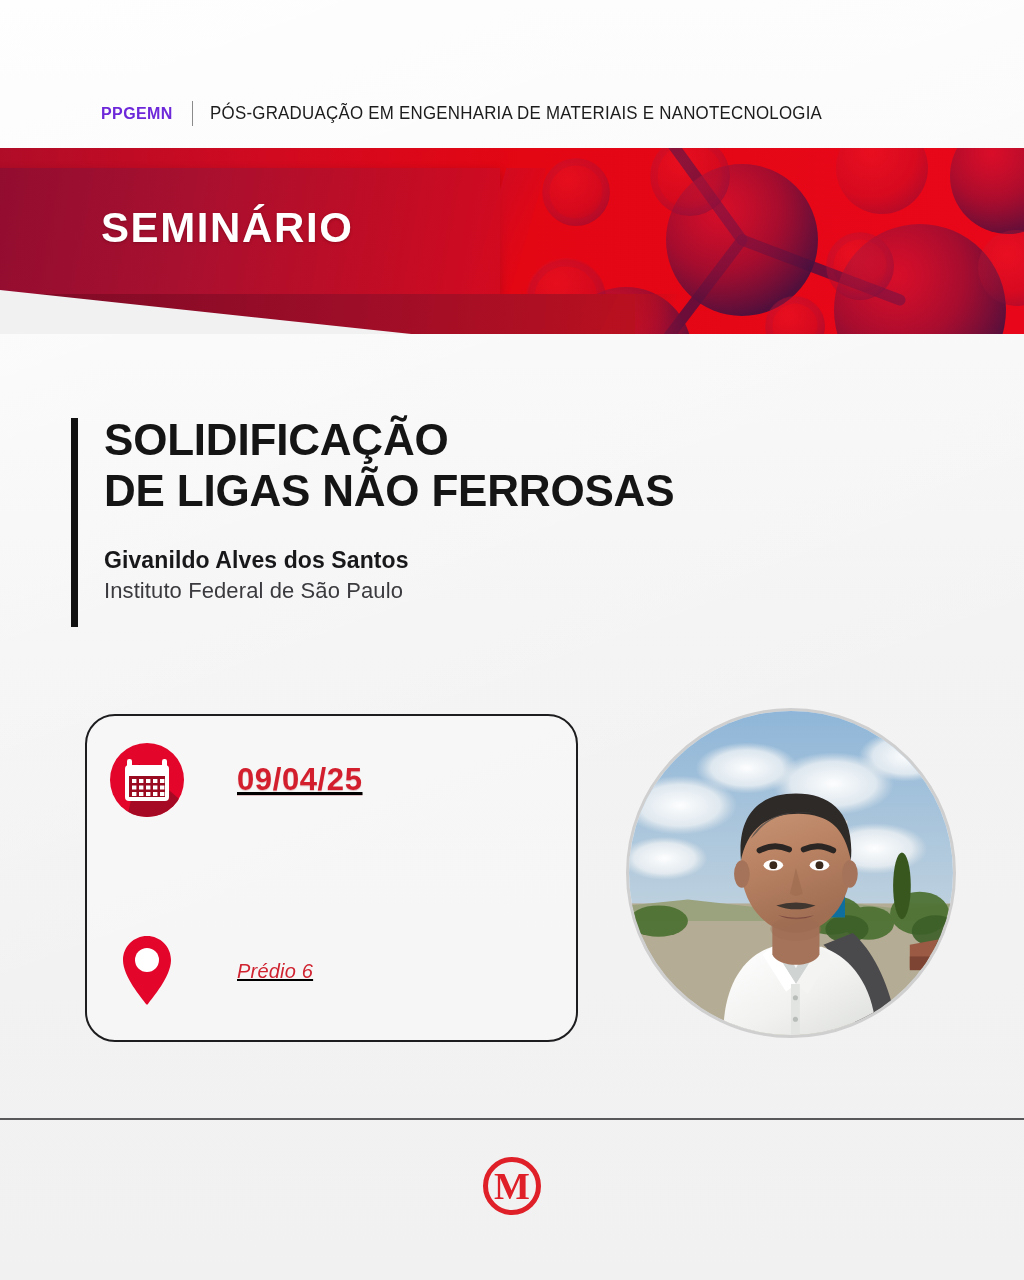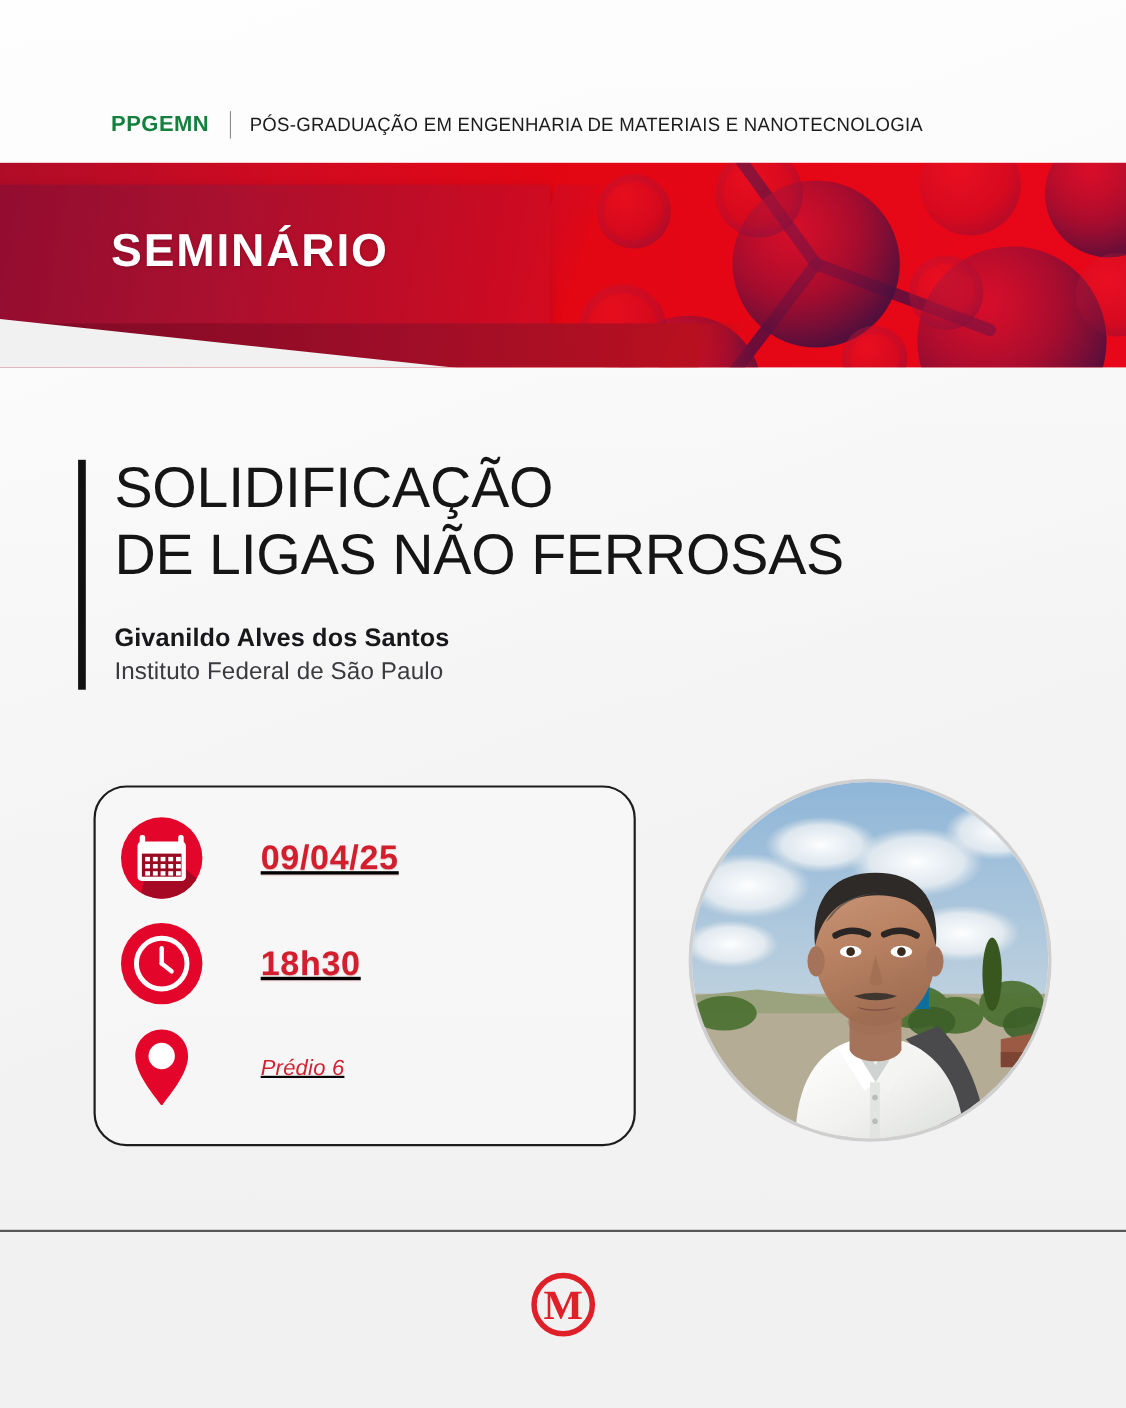--- a/index.html
+++ b/index.html
@@ -44,24 +44,24 @@
     z-index: 5;
     display: flex;
     align-items: flex-end;
   }
   .header-inner {
     display: flex;
     align-items: center;
     padding: 0 0 22px 101px;
   }
   .brand-abbr {
-    font-size: 20px;
+    font-size: 16px;
     font-weight: bold;
     letter-spacing: 0.4px;
-    color: #15803d;
+    color: #6d28d9;
     white-space: nowrap;
   }
   .brand-sep {
     width: 1px;
     height: 25px;
     background: #8b8b8b;
     margin: 0 17px 0 19px;
   }
   .brand-full {
     font-size: 17.5px;
@@ -157,22 +157,22 @@
     left: 0;
     top: 4px;
     width: 7px;
     height: 209px;
     background: #111111;
   }
   .title-text {
     padding-left: 33px;
   }
   .talk-title {
-    font-size: 52px;
-    font-weight: normal;
+    font-size: 44px;
+    font-weight: bold;
     line-height: 1.17;
     letter-spacing: -0.2px;
     color: #151515;
     margin: 0;
     white-space: pre-line;
   }
   .speaker-name {
     margin-top: 30px;
     font-size: 23px;
     font-weight: bold;
@@ -481,35 +481,20 @@
               <rect x="44" y="50" width="4.4" height="4"></rect>
             <rect x="51" y="50" width="4.4" height="4"></rect>
           </g>
         </svg>
       </div>
       <div class="info-text">
         <div class="info-primary">09/04/25</div>
       </div>
     </div>
 
-    <div class="info-row r2">
-      <div class="icon-wrap">
-        <svg viewBox="0 0 76 76" width="76" height="76">
-          <circle cx="38" cy="38" r="37" fill="#e3052a"></circle>
-          <circle cx="38" cy="38" r="23" fill="none" stroke="#ffffff" stroke-width="4.5"></circle>
-          <g stroke="#ffffff" stroke-width="4" stroke-linecap="round">
-            <line x1="38" y1="38" x2="38" y2="24"></line>
-            <line x1="38" y1="38" x2="47" y2="45"></line>
-          </g>
-        </svg>
-      </div>
-      <div class="info-text">
-        <div class="info-primary">18h30</div>
-      </div>
-    </div>
 
     <div class="info-row r3">
       <div class="icon-wrap">
         <svg viewBox="0 0 76 76" width="76" height="76">
           <path d="M38 4 C24.7 4 14 14.7 14 28 C14 45 33 66 37 72 C37.5 72.7 38.5 72.7 39 72 C43 66 62 45 62 28 C62 14.7 51.3 4 38 4 Z" fill="#e3052a"></path>
           <circle cx="38" cy="28" r="12" fill="#ffffff"></circle>
         </svg>
       </div>
       <div class="info-text">
         <div class="info-secondary">Prédio 6</div>

